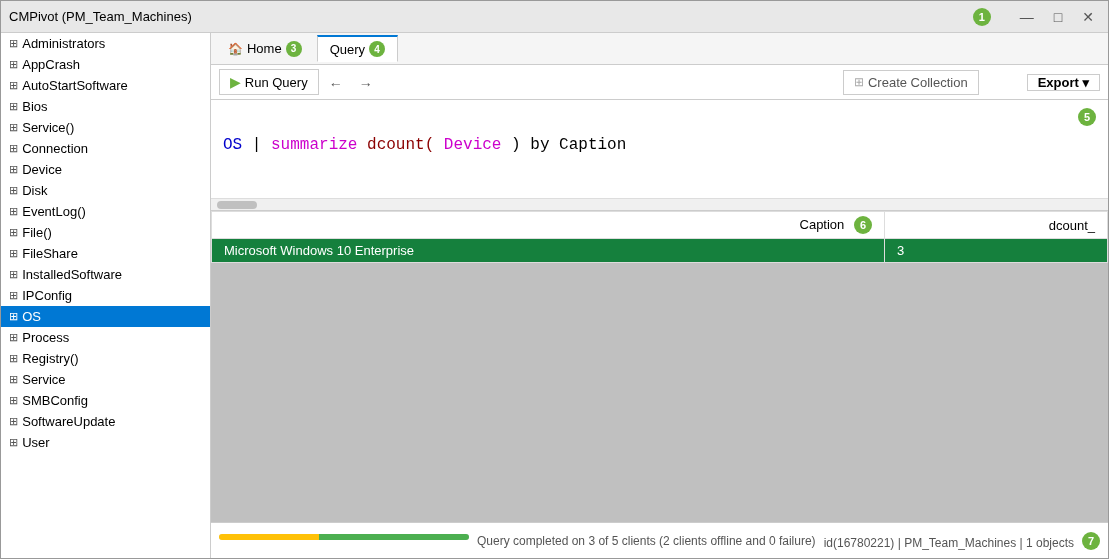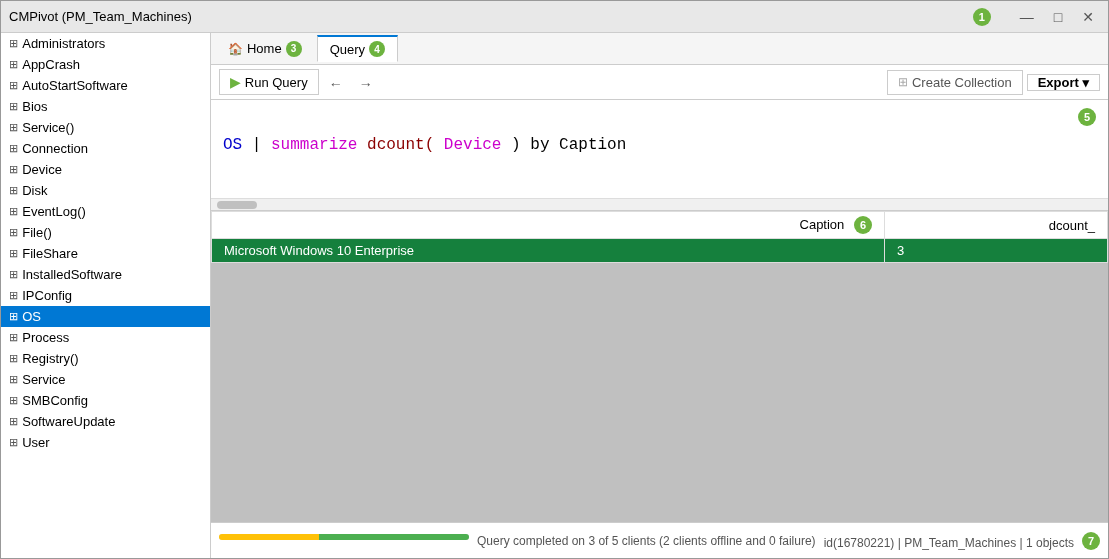--- a/index.html
+++ b/index.html
@@ -36,21 +36,21 @@
     .tab .tab-badge { background: #6db33f; color: #fff; border-radius: 50%; width: 16px; height: 16px; display: inline-flex; align-items: center; justify-content: center; font-size: 10px; font-weight: bold; margin-left: 4px; }
     
     
     .toolbar { display: flex; align-items: center; padding: 4px 8px; border-bottom: 1px solid #ccc; background: #fff; flex-shrink: 0; gap: 4px; }
     .run-btn { display: flex; align-items: center; gap: 4px; padding: 4px 10px; background: #fff; border: 1px solid #ccc; cursor: pointer; font-size: 13px; }
     .run-btn .play-icon { color: #6db33f; font-size: 14px; }
     .nav-btn { background: none; border: none; cursor: pointer; font-size: 14px; color: #555; padding: 2px 6px; }
     .nav-btn:disabled { color: #bbb; cursor: default; }
     .toolbar-spacer { flex: 1; }
     .create-collection-btn { display: flex; align-items: center; gap: 4px; padding: 4px 10px; background: #fff; border: 1px solid #ccc; cursor: pointer; font-size: 13px; color: #555; }
-    .export-btn { display: flex; align-items: center; gap: 2px; padding: 0 10px; background: #fff; border: 1px solid #ccc; cursor: pointer; font-size: 13px; font-weight: bold; }
+    .export-btn { display: flex; align-items: center; gap: 2px; padding: 0 10px; background: #fff; border: 1px solid #ccc; cursor: pointer; font-size: 13px; font-weight: bold; margin-left: 44px; }
     
     
     .query-editor-container { background: #fff; border-bottom: 1px solid #ccc; position: relative; flex-shrink: 0; }
     .query-editor { padding: 8px 12px; font-family: 'Consolas', 'Courier New', monospace; font-size: 16px; min-height: 70px; color: #000; margin-top: 28px; }
     .kw-blue { color: #0000cc; }
     .kw-pink { color: #cc00cc; }
     .kw-purple { color: #8b0000; }
     .query-badge { background: #6db33f; color: #fff; border-radius: 50%; width: 18px; height: 18px; display: inline-flex; align-items: center; justify-content: center; font-size: 11px; font-weight: bold; position: absolute; right: 12px; top: 8px; }
     .editor-scrollbar-h { height: 12px; background: #f0f0f0; border-top: 1px solid #ddd; display: flex; align-items: center; padding: 0 2px; }
     .scroll-thumb-h { width: 40px; height: 8px; background: #c0c0c0; border-radius: 4px; margin-left: 4px; }

